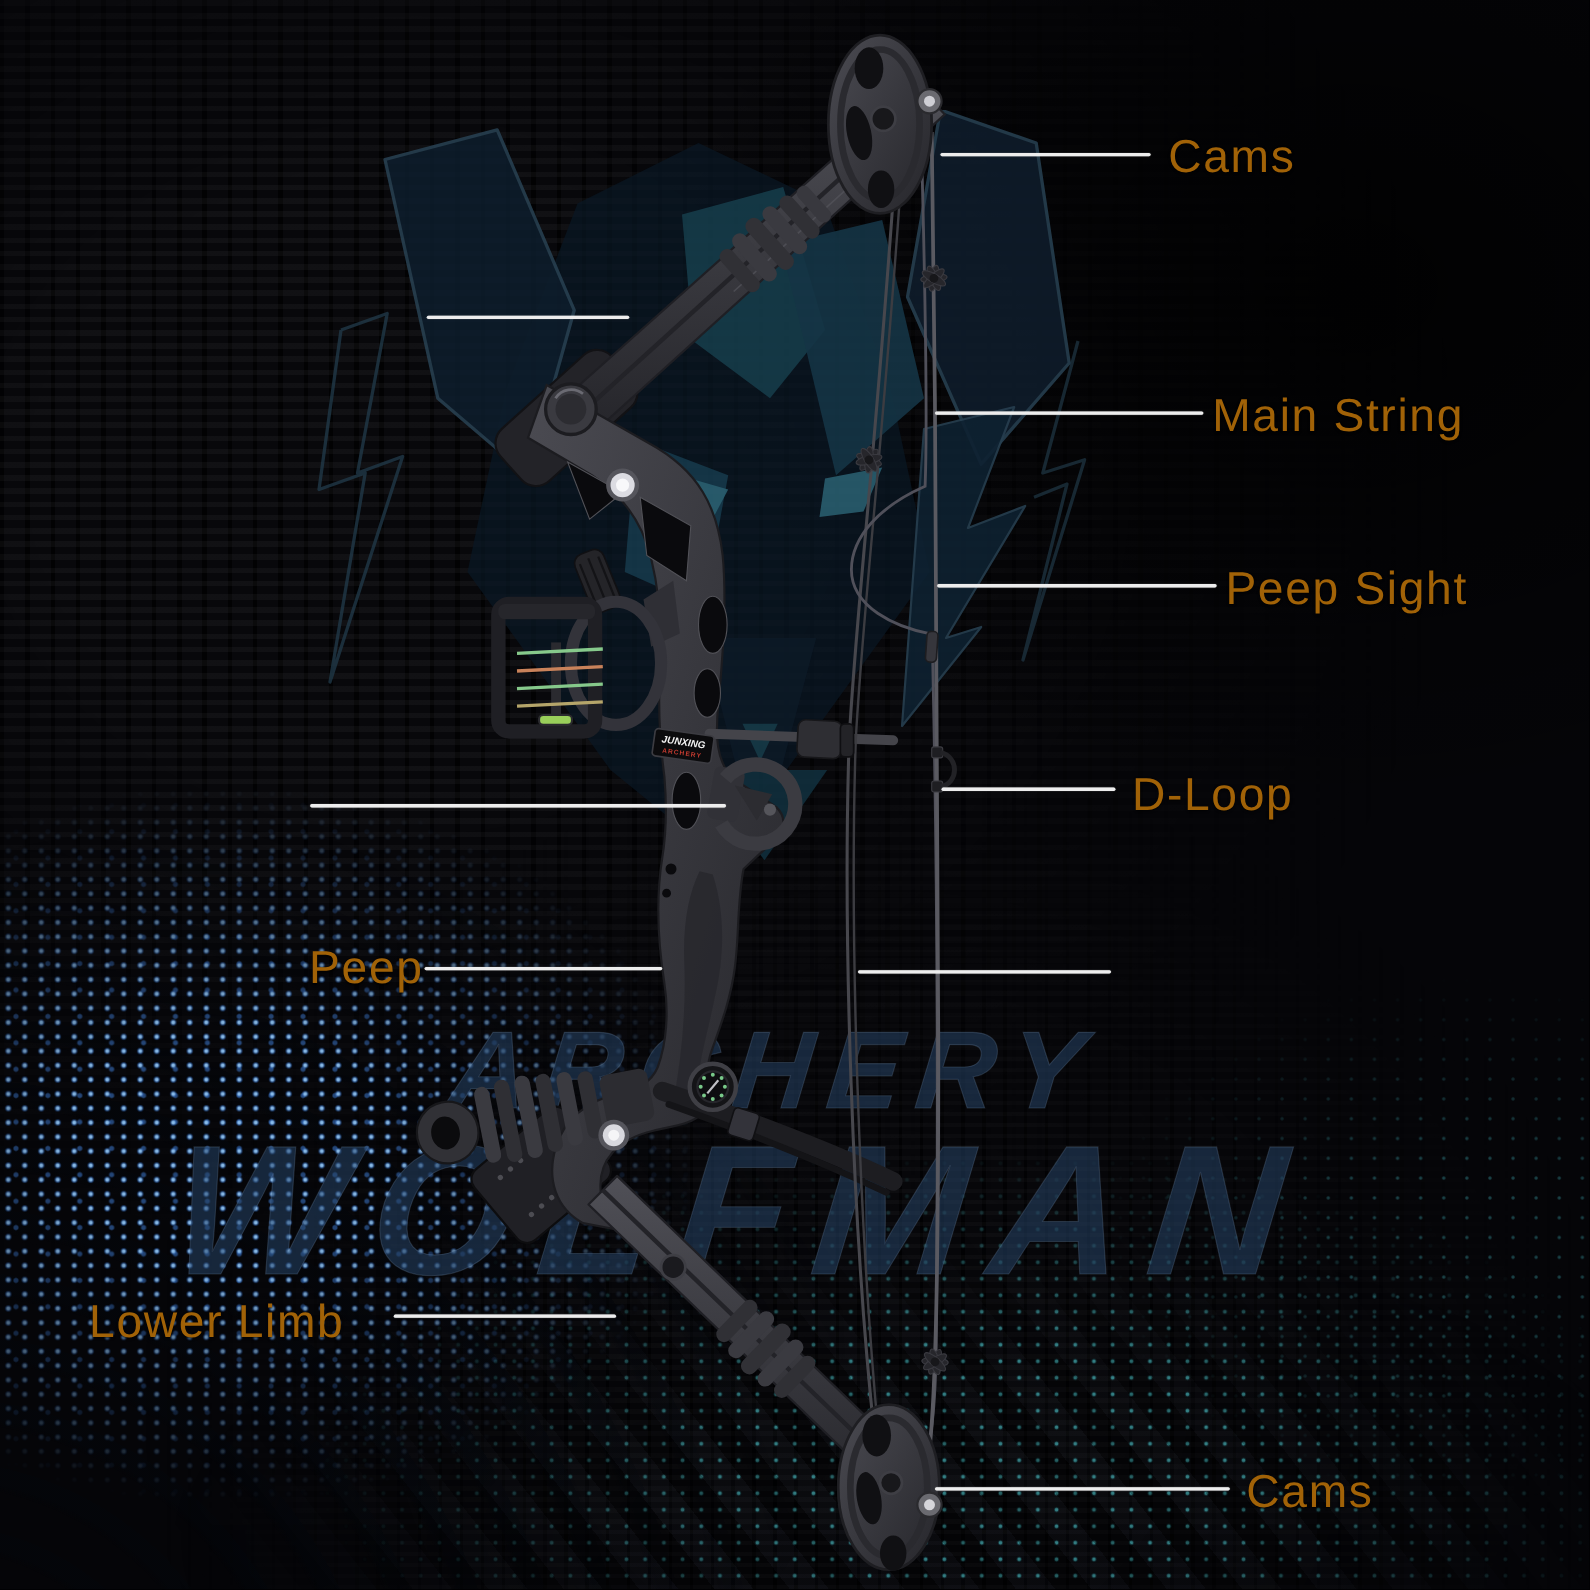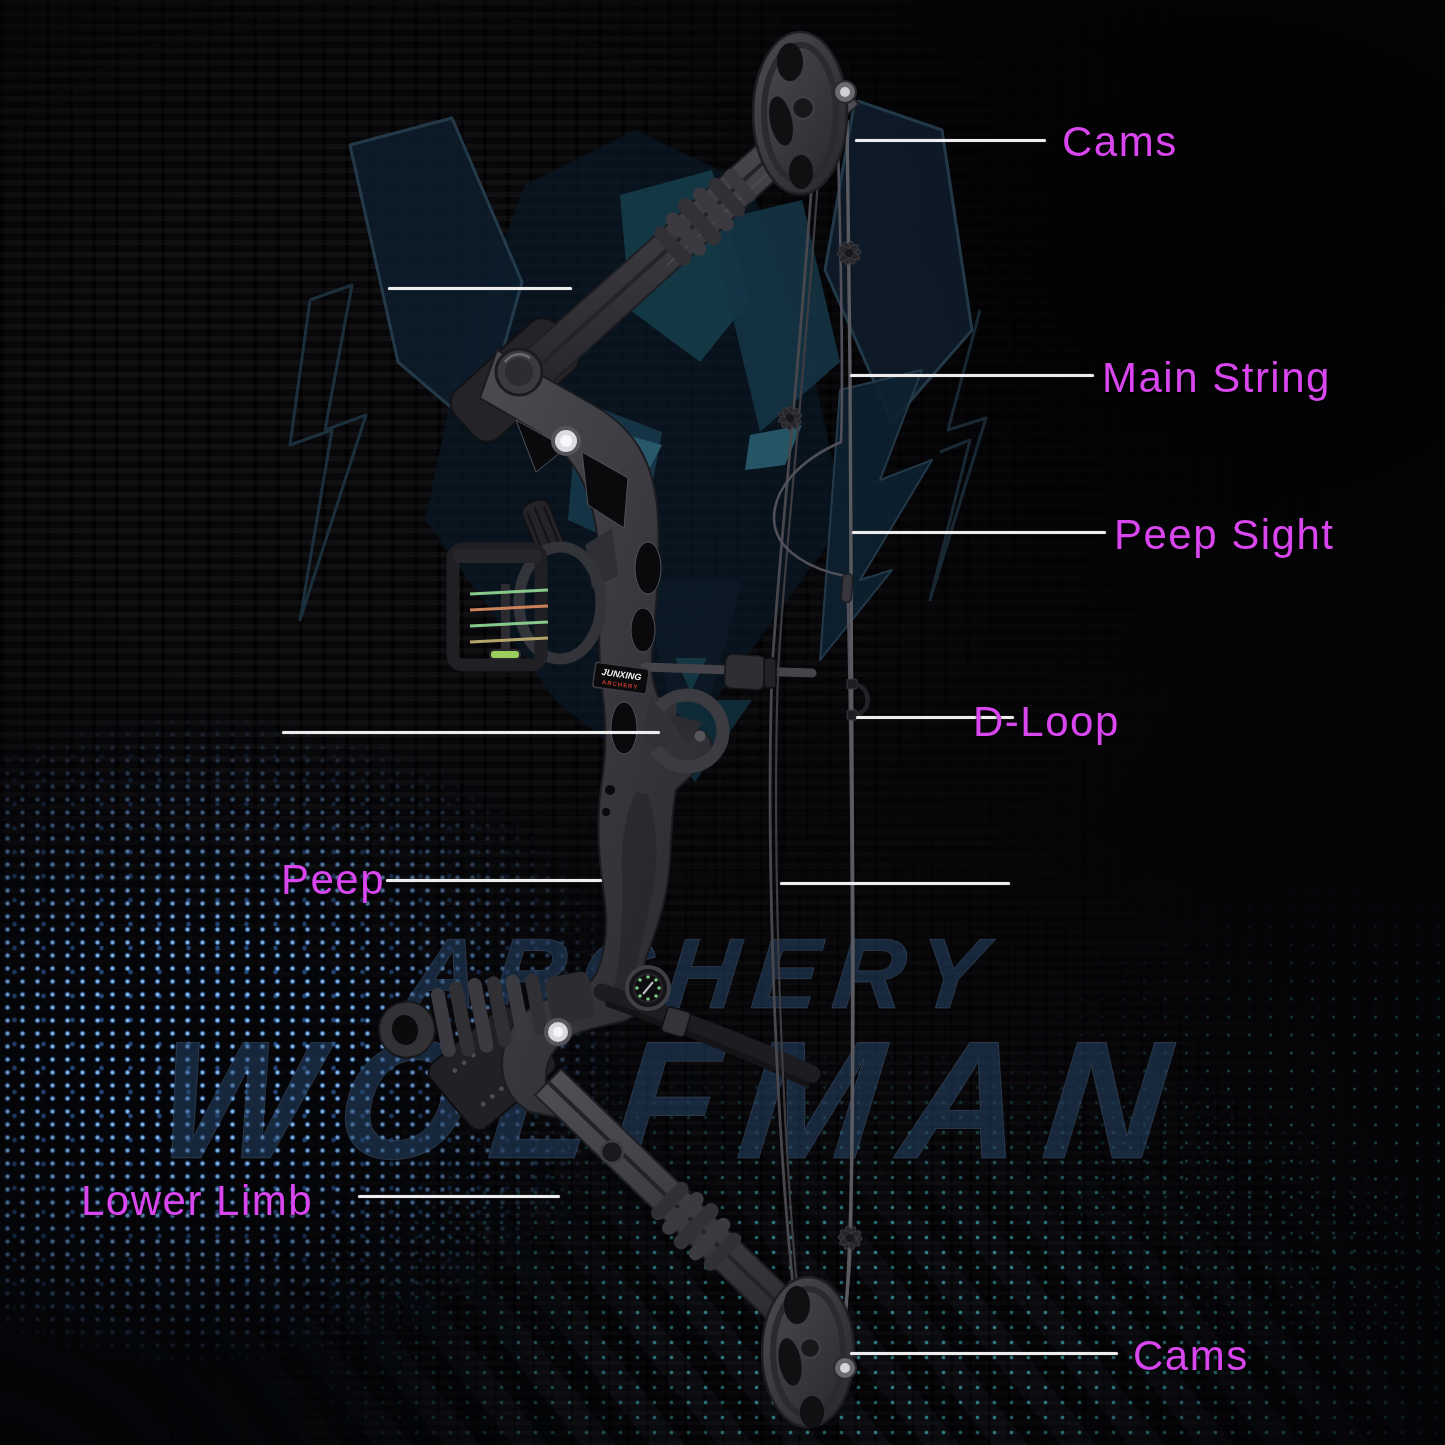--- a/index.html
+++ b/index.html
@@ -65,21 +65,21 @@
     transform:skewX(-6deg);
     letter-spacing:14px;
   }
   .wm-archery{left:408px;top:916px;font-size:100px;}
   .wm-wolfman{left:158px;top:1004px;font-size:168px;letter-spacing:22px;}
   .wolf{position:absolute;left:280px;top:100px;width:730px;height:710px;opacity:.92;}
 
   
   .leader{position:absolute;height:3px;background:#ededed;border-radius:2px;box-shadow:0 0 1px rgba(255,255,255,.6);}
   .lbl{
-    position:absolute;color:#d946ef;font-size:42px;letter-spacing:1.5px;
+    position:absolute;color:#a16207;font-size:42px;letter-spacing:1.5px;
     font-family:"Liberation Sans",sans-serif;font-weight:400;white-space:nowrap;
     text-shadow:0 1px 2px rgba(0,0,0,.8);
   }
   svg{position:absolute;left:0;top:0;}
 </style>
 </head>
 <body>
 
 <div class="canvas">
 
@@ -366,18 +366,18 @@
   <div class="leader" style="left:282px;top:731px;width:378px"></div>
   <div class="leader" style="left:856px;top:716px;width:158px"></div>
   <div class="leader" style="left:386px;top:879px;width:216px"></div>
   <div class="leader" style="left:780px;top:882px;width:230px"></div>
   <div class="leader" style="left:358px;top:1195px;width:202px"></div>
   <div class="leader" style="left:850px;top:1352px;width:268px"></div>
 
   <div class="lbl" style="left:1062px;top:118px">Cams</div>
   <div class="lbl" style="left:1102px;top:354px">Main String</div>
   <div class="lbl" style="left:1114px;top:511px">Peep Sight</div>
-  <div class="lbl" style="left:973px;top:698px">D-Loop</div>
+  <div class="lbl" style="left:1029px;top:698px">D-Loop</div>
   <div class="lbl" style="left:281px;top:856px">Peep</div>
   <div class="lbl" style="left:81px;top:1177px">Lower Limb</div>
   <div class="lbl" style="left:1133px;top:1332px">Cams</div>
 
 </div>
 
 </body></html>

